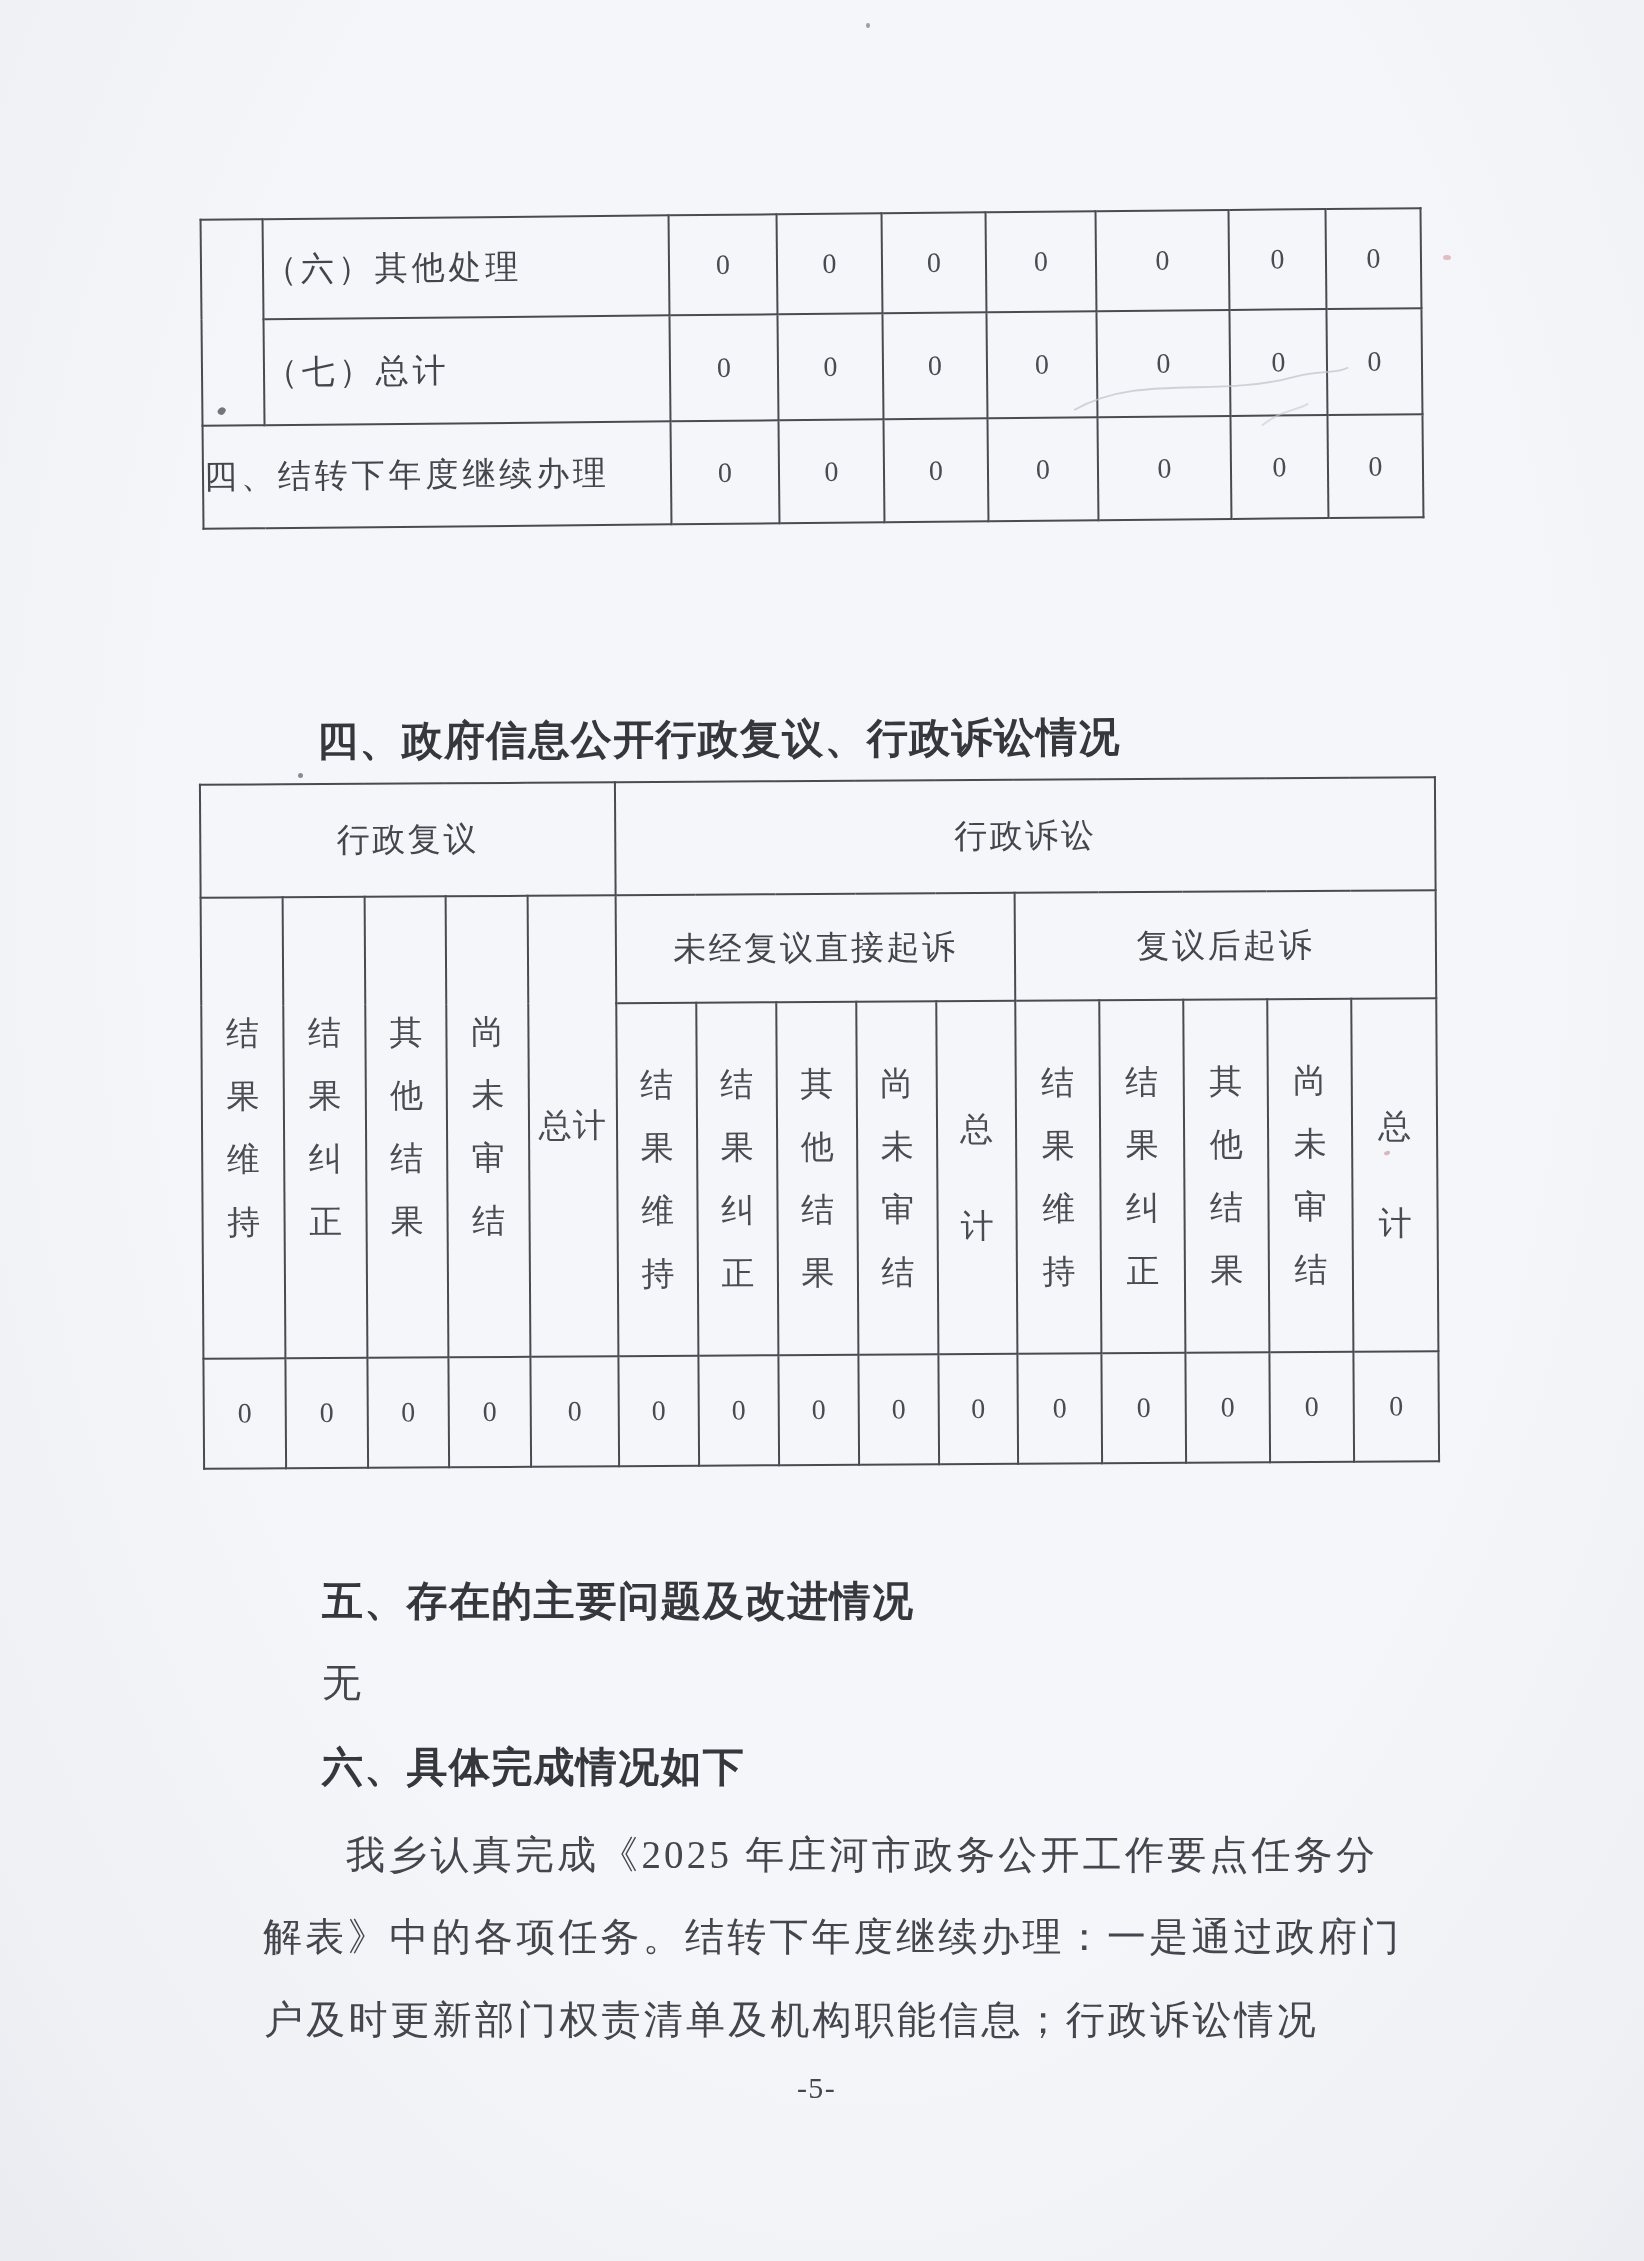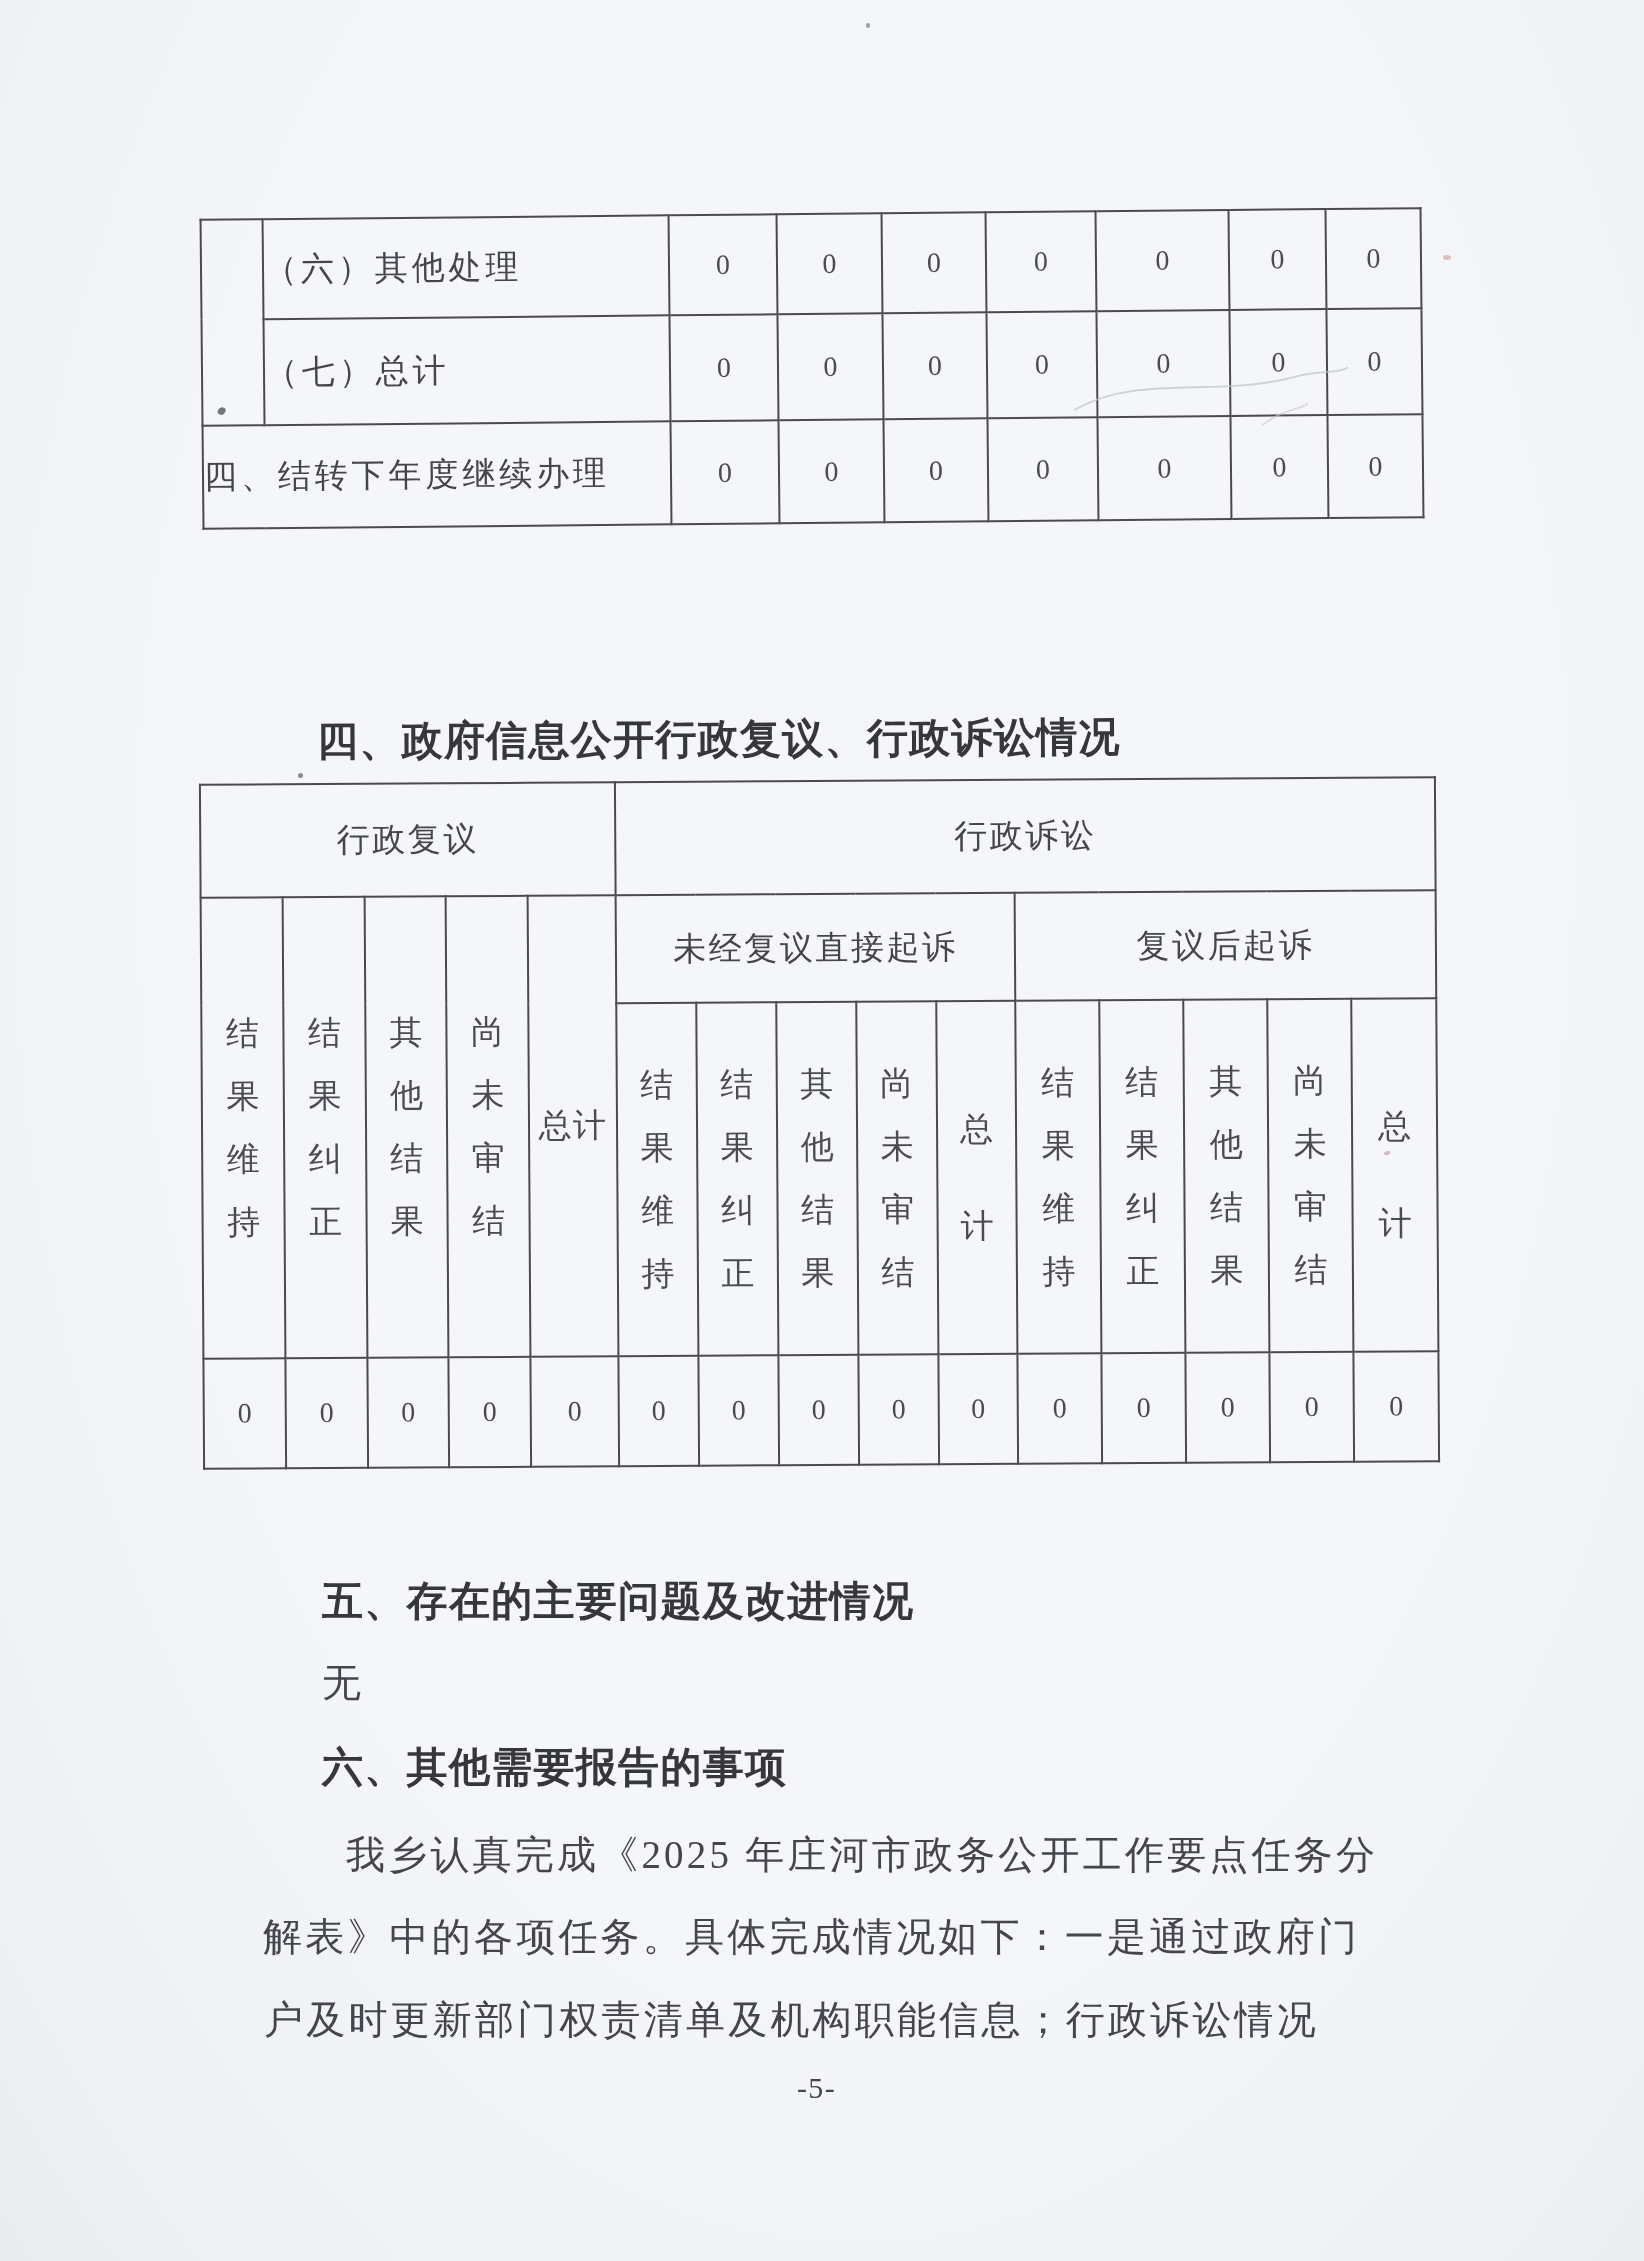--- a/index.html
+++ b/index.html
@@ -186,24 +186,24 @@
       <td class="zero">0</td>
       <td class="zero">0</td>
       <td class="zero">0</td>
       <td class="zero">0</td>
     </tr>
   </tbody>
     </table>
 
   <div class="line h" style="left:322px;top:1578px;">五、存在的主要问题及改进情况</div>
   <div class="line body-line" style="left:322px;top:1661px;">无</div>
-  <div class="line h" style="left:322px;top:1744px;">六、其他需要报告的事项</div>
+  <div class="line h" style="left:322px;top:1744px;">六、具体完成情况如下</div>
 
   <div class="line body-line" style="left:346px;top:1833px;">我乡认真完成《2025 年庄河市政务公开工作要点任务分</div>
-  <div class="line body-line" style="left:263px;top:1915px;">解表》中的各项任务。具体完成情况如下：一是通过政府门</div>
+  <div class="line body-line" style="left:263px;top:1915px;">解表》中的各项任务。结转下年度继续办理：一是通过政府门</div>
   <div class="line body-line" style="left:264px;top:1998px;">户及时更新部门权责清单及机构职能信息；行政诉讼情况</div>
 
   <div class="line page-num" style="left:747px;top:2071px;width:139px;">-5-</div>
 
   <div class="speck" style="left:218px;top:407px;width:7px;height:8.4px;background:#5d5d66;opacity:.85;transform:rotate(35deg);border-radius:60% 40% 55% 45%;"></div>
   <div class="speck" style="left:298px;top:773px;width:5.2px;height:5.2px;background:#70707a;opacity:.8;"></div>
   <div class="speck" style="left:866px;top:23px;width:3.9px;height:4.5px;background:#8a8a94;opacity:.8;"></div>
   <div class="speck" style="left:1443px;top:255px;width:7.7px;height:5.2px;background:#d9a8ae;opacity:.75;"></div>
   <div class="speck" style="left:1384px;top:1151px;width:6.4px;height:3.9px;background:#cf9aa2;opacity:.7;transform:rotate(-20deg);"></div>
   <svg class="scratch" style="left:1069px;top:348px;" width="283" height="97" viewBox="0 0 440 150">

